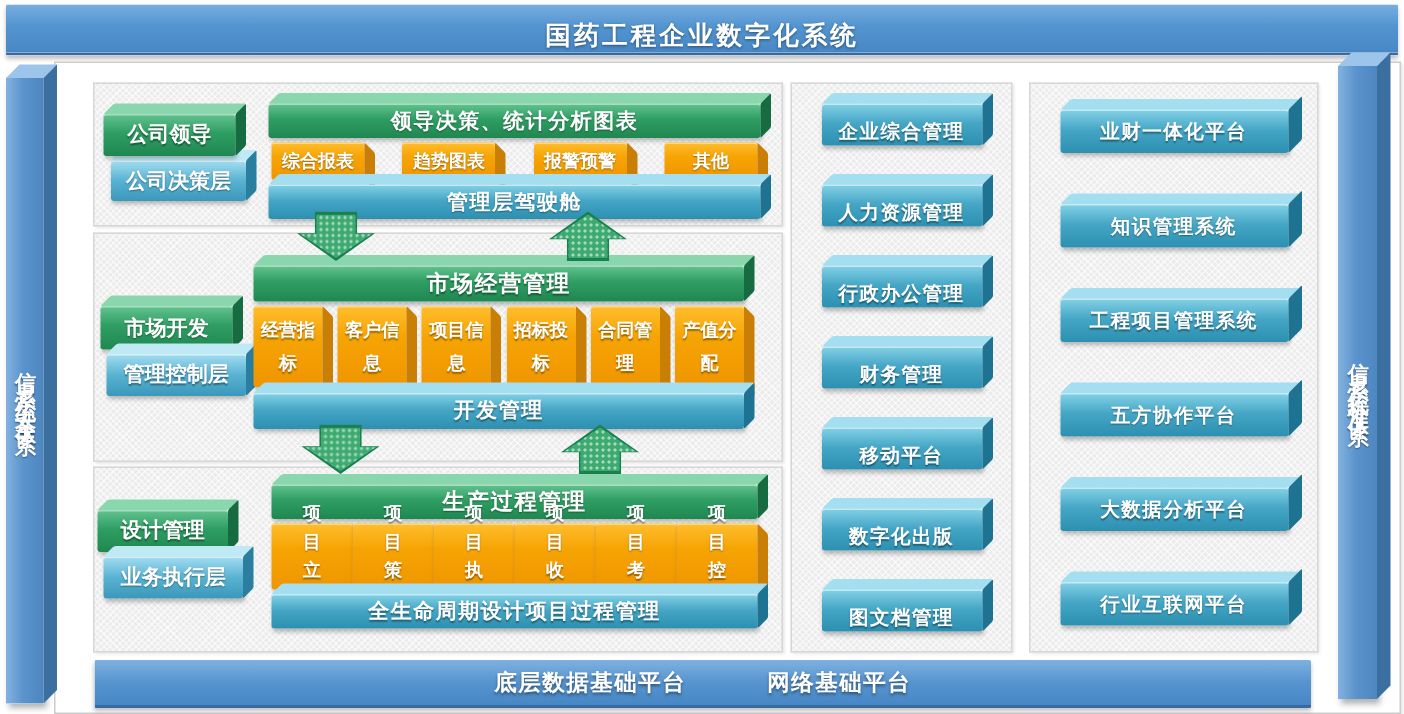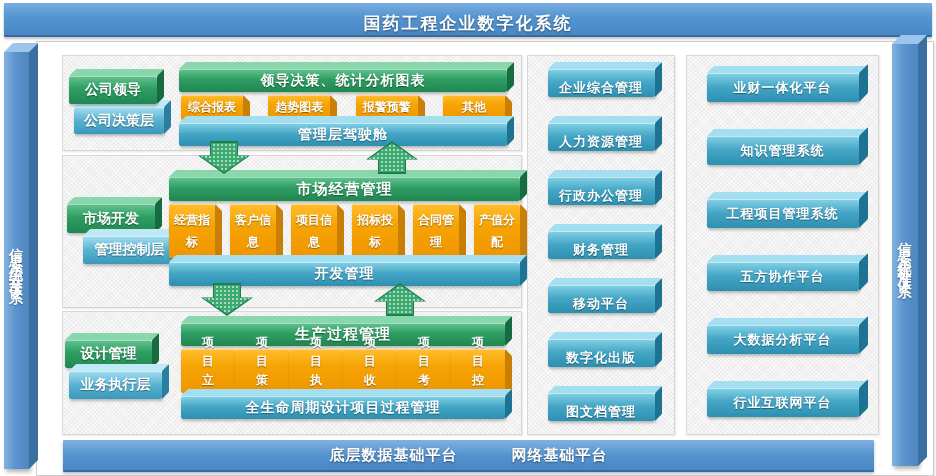--- a/index.html
+++ b/index.html
@@ -79,27 +79,27 @@
   .mid-col{left:527px;top:55px;width:146px;height:378px;
       display:flex;flex-direction:column;justify-content:space-around;align-items:center;}
   .right-col{left:686px;top:55px;width:191px;height:378px;
       display:flex;flex-direction:column;justify-content:space-around;align-items:center;}
 
   
   .role{position:absolute;font-size:14px;}
   .sec1 .role-g{left:6px;top:20px;width:88px;height:28px;}
   .sec1 .role-b{left:11px;top:51px;width:90px;height:27px;}
   .sec2 .role-g{left:4px;top:48px;width:88px;height:29px;}
-  .sec2 .role-b{left:20px;top:80px;width:93px;height:28px;}
+  .sec2 .role-b{left:8px;top:80px;width:93px;height:28px;}
   .sec3 .role-g{left:2px;top:28px;width:87px;height:28px;}
   .sec3 .role-b{left:6px;top:59px;width:93px;height:28px;}
 
   .flow{position:absolute;display:flex;flex-direction:column;}
   .sec1 .flow{left:116px;top:13px;right:14px;}
-  .sec2 .flow{left:106px;top:21px;right:1px;}
+  .sec2 .flow{left:106px;top:21px;right:25px;}
   .sec3 .flow{left:118px;top:11px;right:16px;}
 
   .hbar{height:23px;font-size:15px;letter-spacing:1px;}
   .fbar{height:23px;font-size:14px;letter-spacing:1px;}
   .sec1 .hbar{font-size:14px;}
   .sec2 .hbar{height:24px;}  .sec2 .fbar{height:24px;margin-top:4px;justify-content:center;}
   .sec3 .fbar{margin-top:3px;}
 
   .row{display:flex;justify-content:space-between;margin-top:3px;}
   .sec1 .row{padding:0 2px;}

